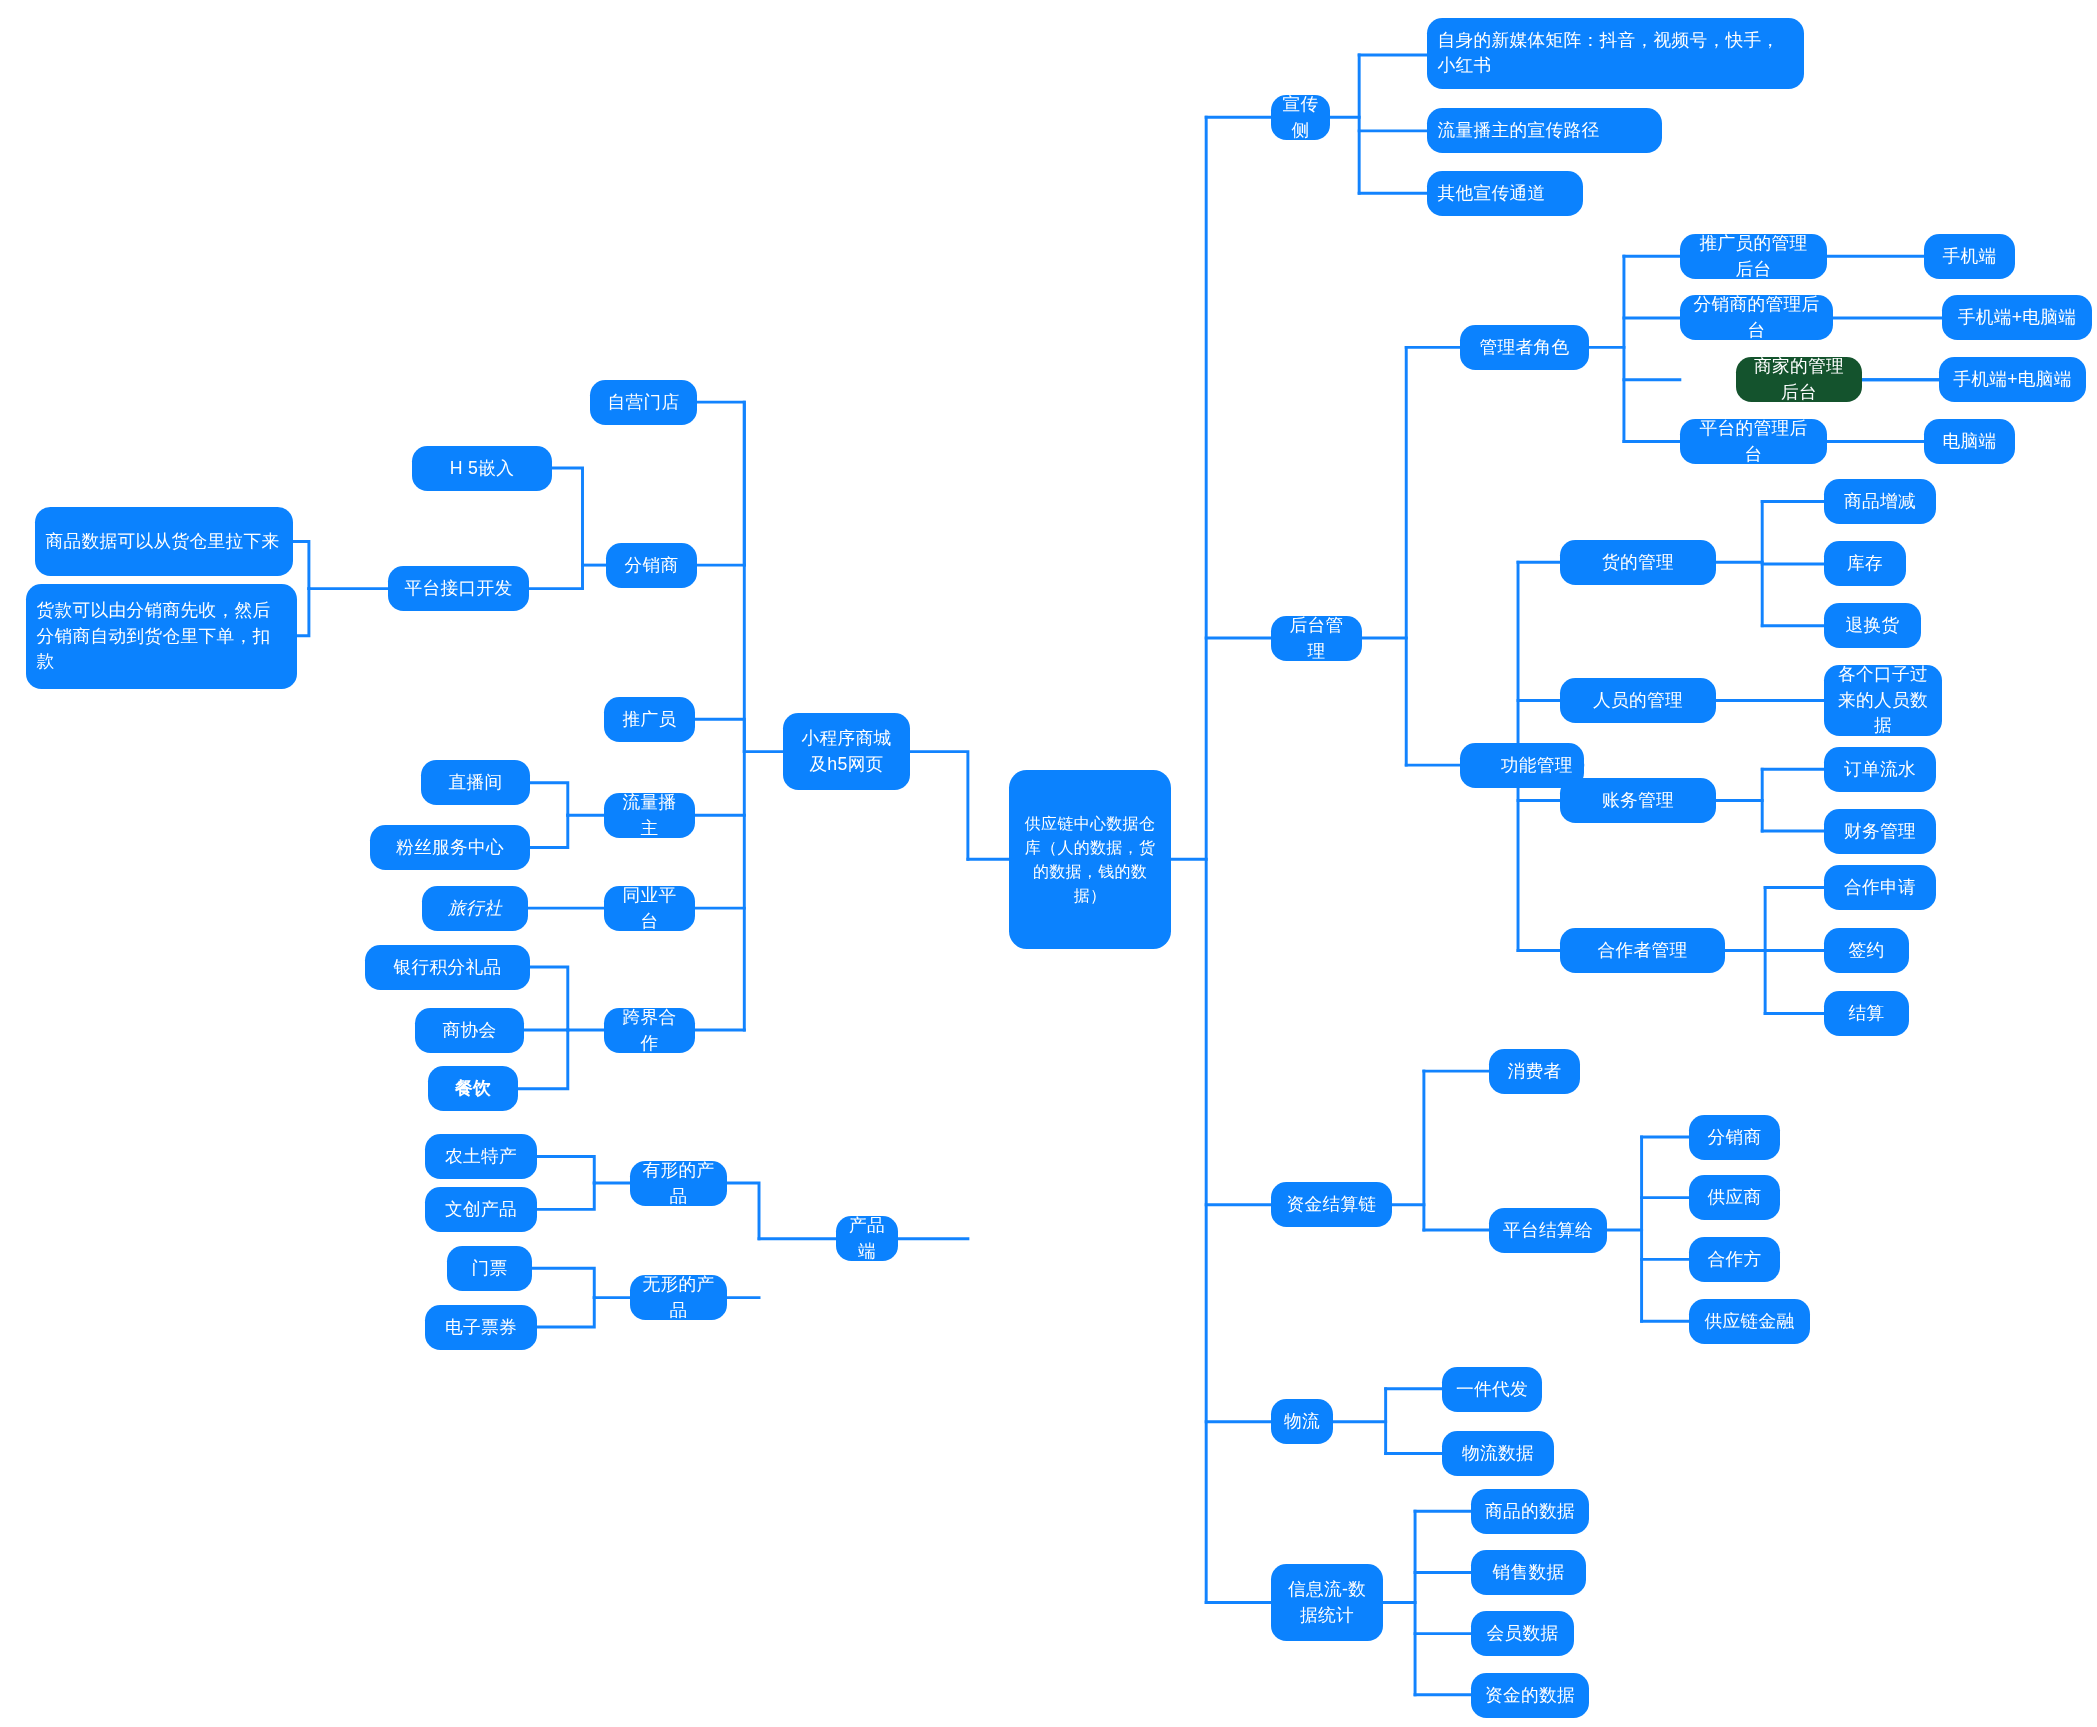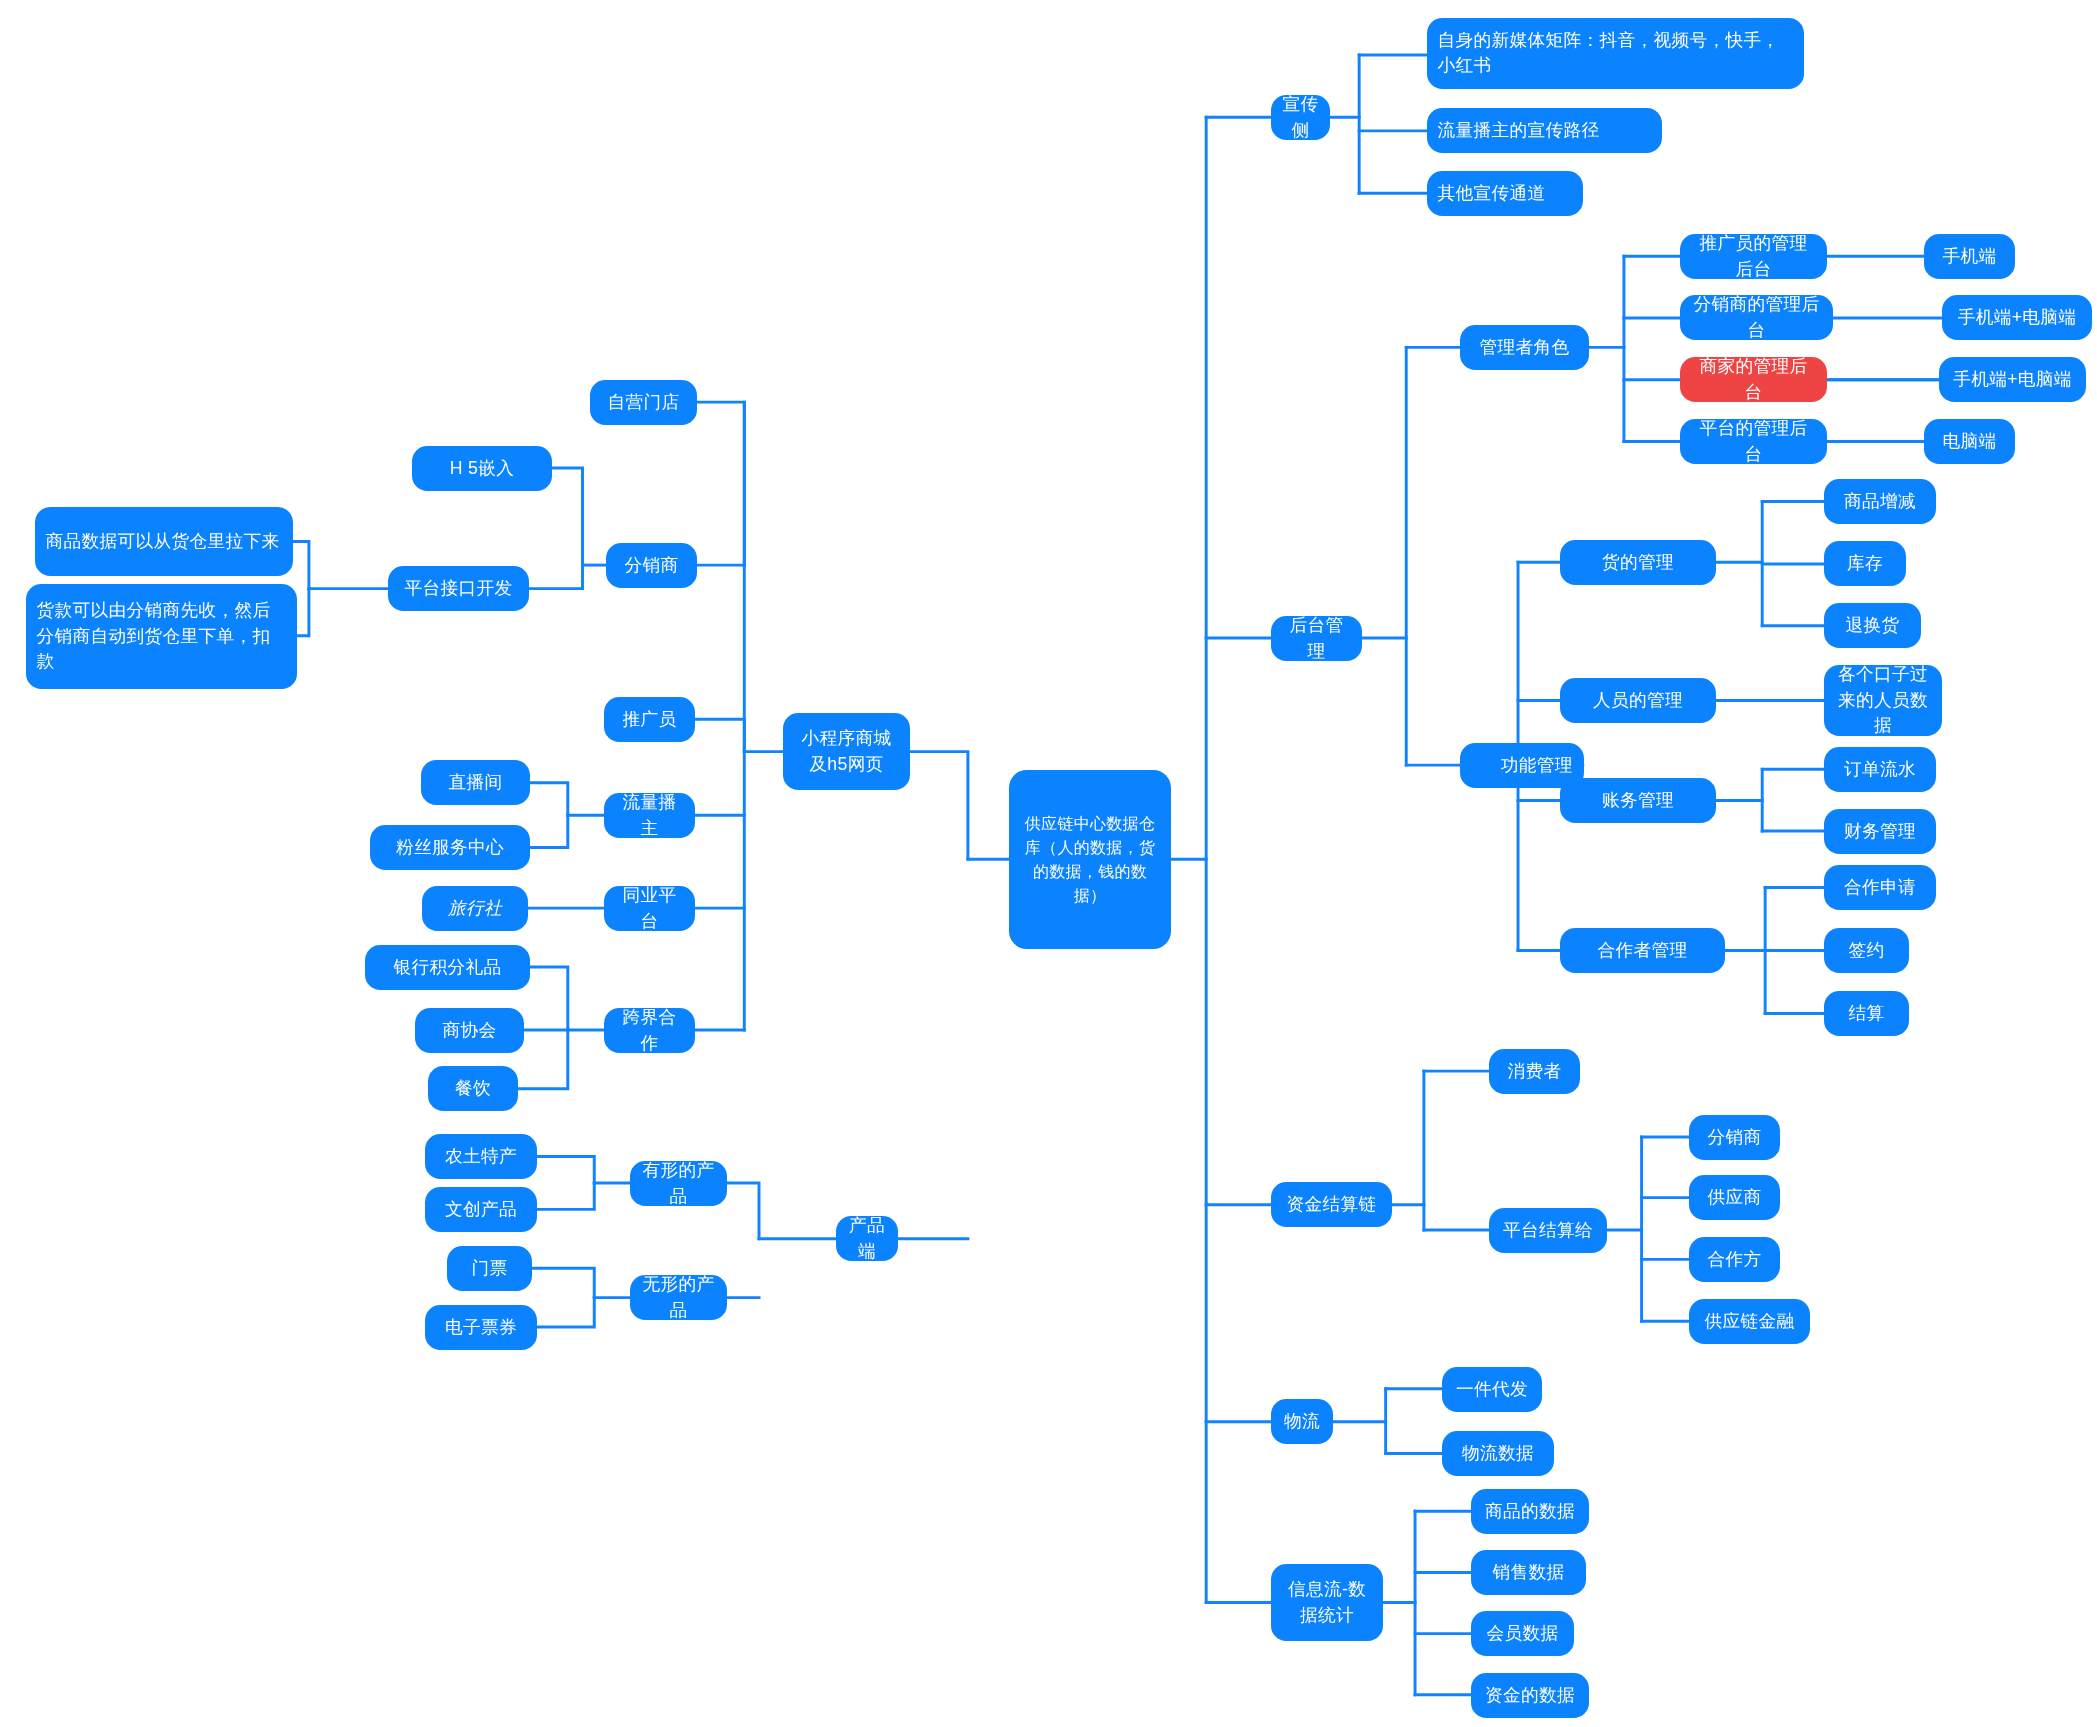--- a/index.html
+++ b/index.html
@@ -200,21 +200,21 @@
   <div class="node" style="left: 604px; top: 793px; width: 91px; height: 45px; background: rgb(11, 130, 254); color: rgb(255, 255, 255);">流量播主</div>
 
   <div class="node" style="left: 422px; top: 886px; width: 106px; height: 45px; background: rgb(11, 130, 254); color: rgb(255, 255, 255); font-style: italic;">旅行社</div>
 
   <div class="node" style="left: 604px; top: 886px; width: 91px; height: 45px; background: rgb(11, 130, 254); color: rgb(255, 255, 255);">同业平台</div>
 
   <div class="node" style="left: 365px; top: 945px; width: 165px; height: 45px; background: rgb(11, 130, 254); color: rgb(255, 255, 255);">银行积分礼品</div>
 
   <div class="node" style="left: 415px; top: 1008px; width: 109px; height: 45px; background: rgb(11, 130, 254); color: rgb(255, 255, 255);">商协会</div>
 
-  <div class="node" style="left: 428px; top: 1066px; width: 90px; height: 45px; background: rgb(11, 130, 254); color: rgb(255, 255, 255);">餐饮</div>
+  <div class="node" style="left: 428px; top: 1066px; width: 90px; height: 45px; background: rgb(11, 130, 254); color: rgb(255, 255, 255); font-weight: bold;">餐饮</div>
 
   <div class="node" style="left: 604px; top: 1008px; width: 91px; height: 45px; background: rgb(11, 130, 254); color: rgb(255, 255, 255);">跨界合作</div>
 
   <div class="node" style="left: 783px; top: 713px; width: 127px; height: 77px; background: rgb(11, 130, 254); color: rgb(255, 255, 255);">小程序商城及h5网页</div>
 
   <div class="node" style="left: 425px; top: 1134px; width: 112px; height: 45px; background: rgb(11, 130, 254); color: rgb(255, 255, 255);">农土特产</div>
 
   <div class="node" style="left: 425px; top: 1187px; width: 112px; height: 45px; background: rgb(11, 130, 254); color: rgb(255, 255, 255);">文创产品</div>
 
   <div class="node" style="left: 630px; top: 1161px; width: 97px; height: 45px; background: rgb(11, 130, 254); color: rgb(255, 255, 255);">有形的产品</div>
@@ -240,21 +240,21 @@
   <div class="node" style="left: 1271px; top: 616px; width: 91px; height: 45px; background: rgb(11, 130, 254); color: rgb(255, 255, 255);">后台管理</div>
 
   <div class="node" style="left: 1460px; top: 325px; width: 129px; height: 45px; background: rgb(11, 130, 254); color: rgb(255, 255, 255);">管理者角色</div>
 
   <div class="node" style="left: 1680px; top: 234px; width: 147px; height: 45px; background: rgb(11, 130, 254); color: rgb(255, 255, 255);">推广员的管理后台</div>
   <div class="node" style="left: 1924px; top: 234px; width: 91px; height: 45px; background: rgb(11, 130, 254); color: rgb(255, 255, 255);">手机端</div>
 
   <div class="node" style="left: 1680px; top: 295px; width: 153px; height: 45px; background: rgb(11, 130, 254); color: rgb(255, 255, 255);">分销商的管理后台</div>
   <div class="node" style="left: 1942px; top: 295px; width: 150px; height: 45px; background: rgb(11, 130, 254); color: rgb(255, 255, 255);">手机端+电脑端</div>
 
-  <div class="node" style="left: 1680px; top: 357px; width: 147px; height: 45px; background: #ef4444; color: rgb(255, 255, 255);">商家的管理后台</div>
+  <div class="node" style="left: 1736px; top: 357px; width: 126px; height: 45px; background: #14532d; color: rgb(255, 255, 255);">商家的管理后台</div>
   <div class="node" style="left: 1939px; top: 357px; width: 147px; height: 45px; background: rgb(11, 130, 254); color: rgb(255, 255, 255);">手机端+电脑端</div>
 
   <div class="node" style="left: 1680px; top: 419px; width: 147px; height: 45px; background: rgb(11, 130, 254); color: rgb(255, 255, 255);">平台的管理后台</div>
   <div class="node" style="left: 1924px; top: 419px; width: 91px; height: 45px; background: rgb(11, 130, 254); color: rgb(255, 255, 255);">电脑端</div>
 
   <div class="node" style="left: 1460px; top: 743px; width: 124px; height: 45px; background: rgb(11, 130, 254); color: rgb(255, 255, 255); padding-left: 40px;">功能管理</div>
 
   <div class="node" style="left: 1560px; top: 540px; width: 156px; height: 45px; background: rgb(11, 130, 254); color: #ffffff;">货的管理</div>
   <div class="node" style="left: 1824px; top: 479px; width: 112px; height: 45px; background: rgb(11, 130, 254); color: rgb(255, 255, 255);">商品增减</div>
   <div class="node" style="left: 1824px; top: 541px; width: 82px; height: 45px; background: rgb(11, 130, 254); color: rgb(255, 255, 255);">库存</div>

